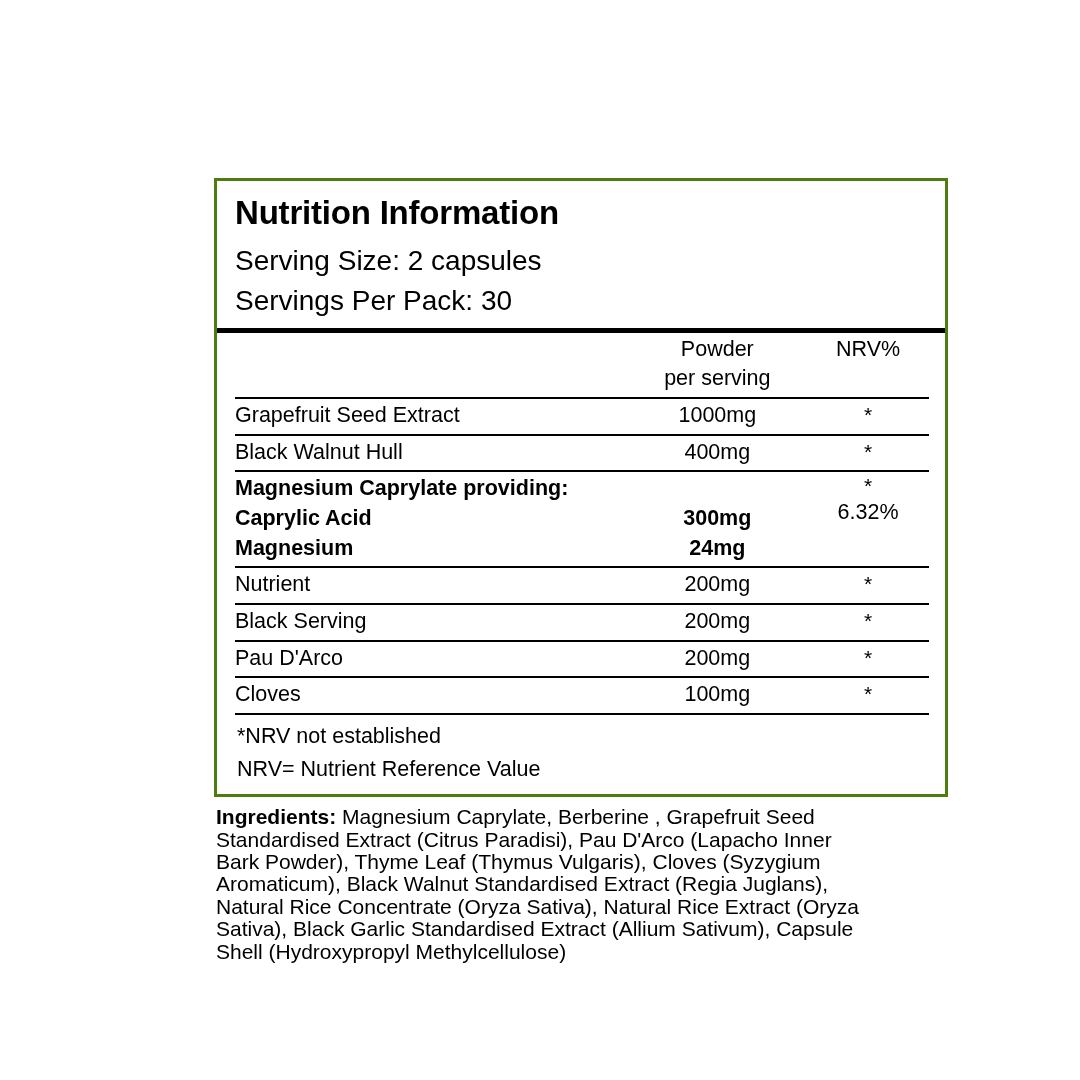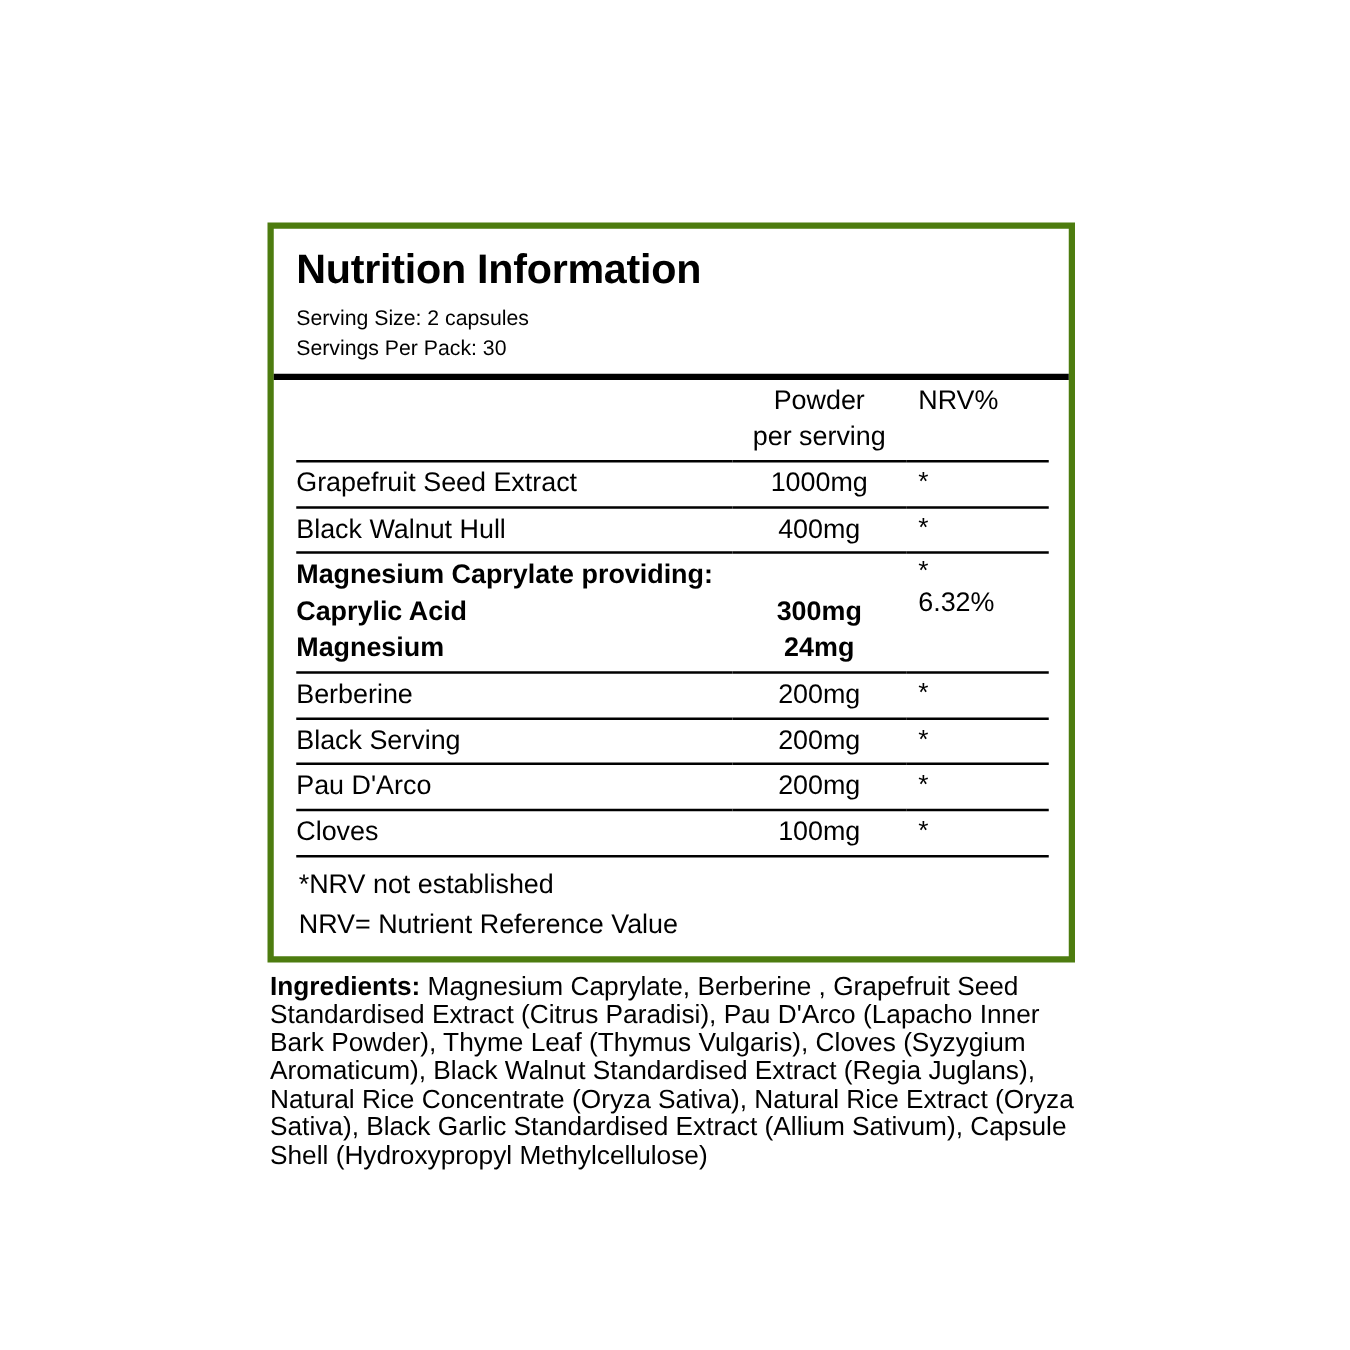--- a/index.html
+++ b/index.html
@@ -17,40 +17,40 @@
   }
 
   .label-wrap {
     position: absolute;
     left: 214px;
     top: 178px;
     width: 646px;
   }
 
   .panel {
-    border: 5px solid #4d7c0f;
+    border: 3px solid #4d7c0f;
     box-sizing: border-box;
     padding: 14px 0 10px 0;
-    width: 646px;
+    width: 734px;
   }
 
   .panel-inner {
     padding: 0 16px 0 18px;
   }
 
   .title {
     font-size: 33px;
     font-weight: bold;
     line-height: 1.1;
     margin: 0 0 10px 0;
     letter-spacing: -0.2px;
   }
 
   .serving-line {
-    font-size: 17px;
+    font-size: 28px;
     line-height: 1.42;
     margin: 0;
   }
 
   .rule-thick {
     border-top: 5px solid #000;
     margin: 7px 0 0 0;
   }
   .rule-thin {
     border-top: 2.5px solid #000;
@@ -62,21 +62,21 @@
     border-collapse: collapse;
     font-size: 21.5px;
   }
   table.nut td {
     padding: 2px 0 3px 0;
     vertical-align: top;
     line-height: 1.38;
   }
   .col-name { width: 58%; }
   .col-amt  { width: 23%; text-align: center; }
-  .col-nrv  { width: 19%; text-align: left; padding-left: 10px !important; }
+  .col-nrv  { width: 19%; text-align: center; padding-left: 10px !important; }
 
   .head-row td {
     padding-top: 6px;
     padding-bottom: 7px;
     vertical-align: top;
   }
   .head-amt {
     text-align: center;
     line-height: 1.22;
   }
@@ -172,21 +172,21 @@
             <div>300mg</div>
             <div>24mg</div>
           </td>
           <td class="col-nrv star-cell">
             <div class="asterisk">*</div>
             <div>6.32%</div>
           </td>
         </tr>
 
         <tr class="row-sep">
-          <td class="col-name">Berberine</td>
+          <td class="col-name">Nutrient</td>
           <td class="col-amt">200mg</td>
           <td class="col-nrv asterisk">*</td>
         </tr>
         <tr class="row-sep">
           <td class="col-name">Black Serving</td>
           <td class="col-amt">200mg</td>
           <td class="col-nrv asterisk">*</td>
         </tr>
         <tr class="row-sep">
           <td class="col-name">Pau D'Arco</td>

